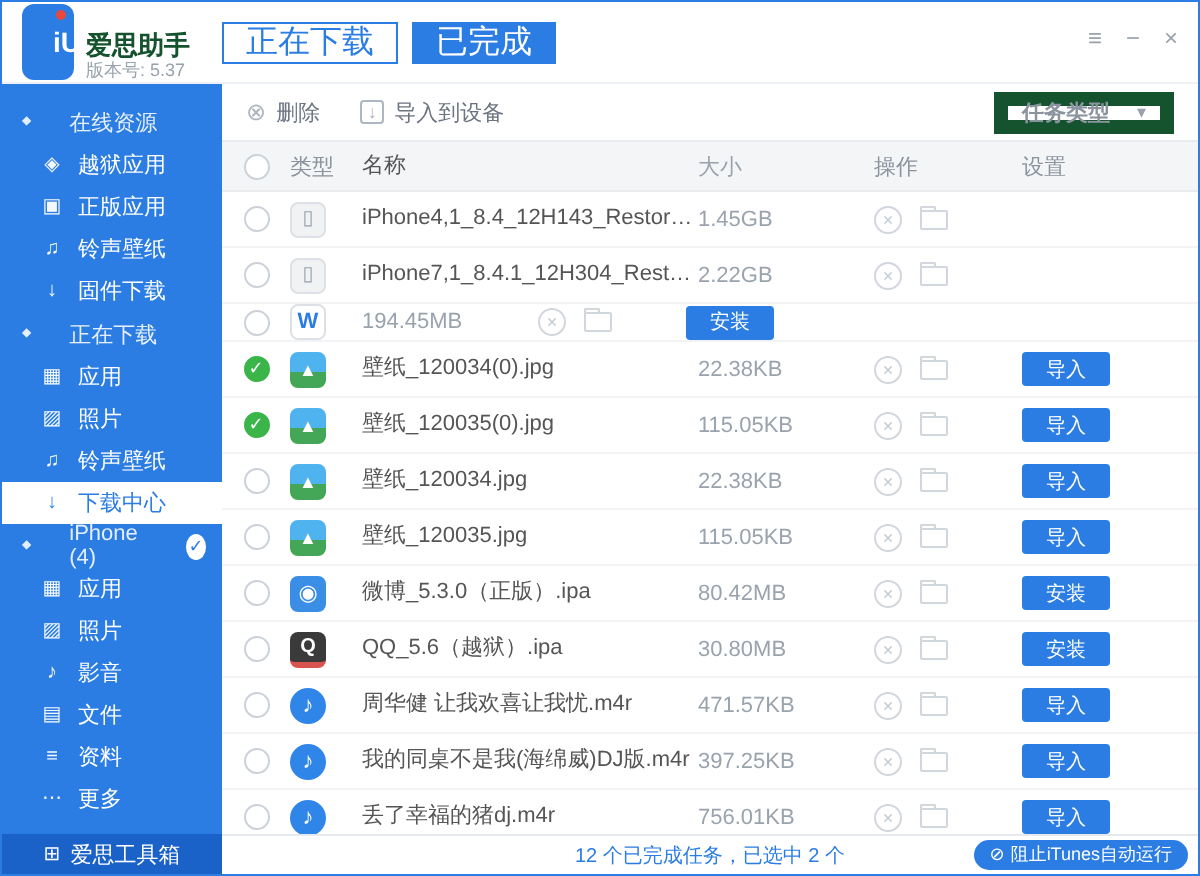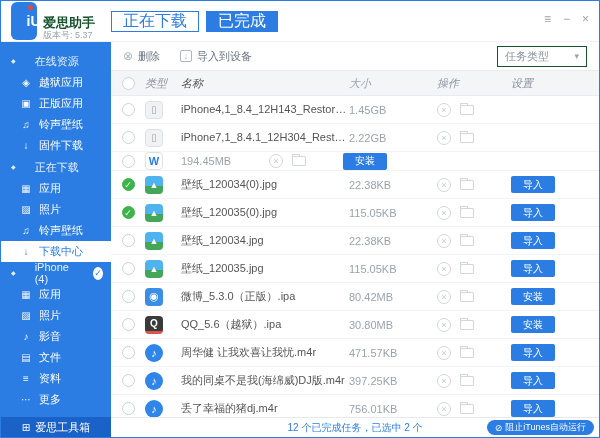--- a/index.html
+++ b/index.html
@@ -31,32 +31,32 @@
   .sb-item.selected{background:#fff;color:#2b7de3;}
   .sb-item.selected .sb-ic{color:#2b7de3;}
 
   .main{flex:1;display:flex;flex-direction:column;min-width:0;background:#fff;}
 
   
   .toolbar{flex:0 0 28px;display:flex;align-items:center;padding:0 12px;gap:20px;}
   .tool{display:flex;align-items:center;gap:5px;color:#6b7480;cursor:pointer;}
   .tool-ic{color:#aeb6bf;font-size:12px;line-height:1;}
   .imp-ic{width:12px;height:12px;border:1px solid #aeb6bf;border-radius:2px;display:flex;align-items:center;justify-content:center;font-size:9px;color:#aeb6bf;line-height:1;}
-  .dropdown{margin-left:auto;width:90px;height:21px;border:1px solid #14532d;display:flex;align-items:center;padding:0 7px;color:#8a939e;cursor:pointer;}
+  .dropdown{margin-left:auto;width:90px;height:21px;border:7px solid #14532d;display:flex;align-items:center;padding:0 7px;color:#8a939e;cursor:pointer;font-weight:bold;}
   .chev{margin-left:auto;font-size:9px;color:#9aa3ad;}
 
   
   .col{display:flex;align-items:center;}
   .col-check{flex:0 0 34px;justify-content:center;}
   .col-type{flex:0 0 36px;}
   .col-name{flex:1;min-width:0;overflow:hidden;white-space:nowrap;text-overflow:ellipsis;display:block;line-height:27px;}
   .col-size{flex:0 0 88px;}
   .col-ops{flex:0 0 74px;gap:9px;}
   .col-set{flex:0 0 88px;}
-  .thead{flex:0 0 24px;display:flex;align-items:center;background:#f4f5f7;border-top:1px solid #e9ebee;border-bottom:1px solid #e9ebee;color:#8a939e;font-style:italic;}
+  .thead{flex:0 0 24px;display:flex;align-items:center;background:#f4f5f7;border-top:1px solid #e9ebee;border-bottom:1px solid #e9ebee;color:#8a939e;}
   .thead .col-name{line-height:24px;}
   .tbody{flex:1;display:flex;flex-direction:column;min-height:0;}
   .trow{flex:1;display:flex;align-items:center;border-bottom:1px solid #f2f3f5;}
   .trow:last-child{border-bottom:none;}
   .cb{width:13px;height:13px;border:1px solid #ccd2d9;border-radius:50%;background:#fff;display:flex;align-items:center;justify-content:center;font-size:9px;color:#fff;cursor:pointer;}
   .cb.on{background:#3bb54a;border-color:#3bb54a;}
   .ticon{width:18px;height:18px;border-radius:4px;display:flex;align-items:center;justify-content:center;font-size:9px;color:#fff;}
   .t-ipsw{background:#f0f2f4;border:1px solid #dde1e6;color:#9aa3ad;font-size:10px;}
   .t-image{background:linear-gradient(180deg,#4fb3ef 55%,#43a757 55%);color:#fff;}
   .t-wps{background:#fff;border:1px solid #dde1e6;color:#2b7de3;font-weight:bold;font-size:11px;}

